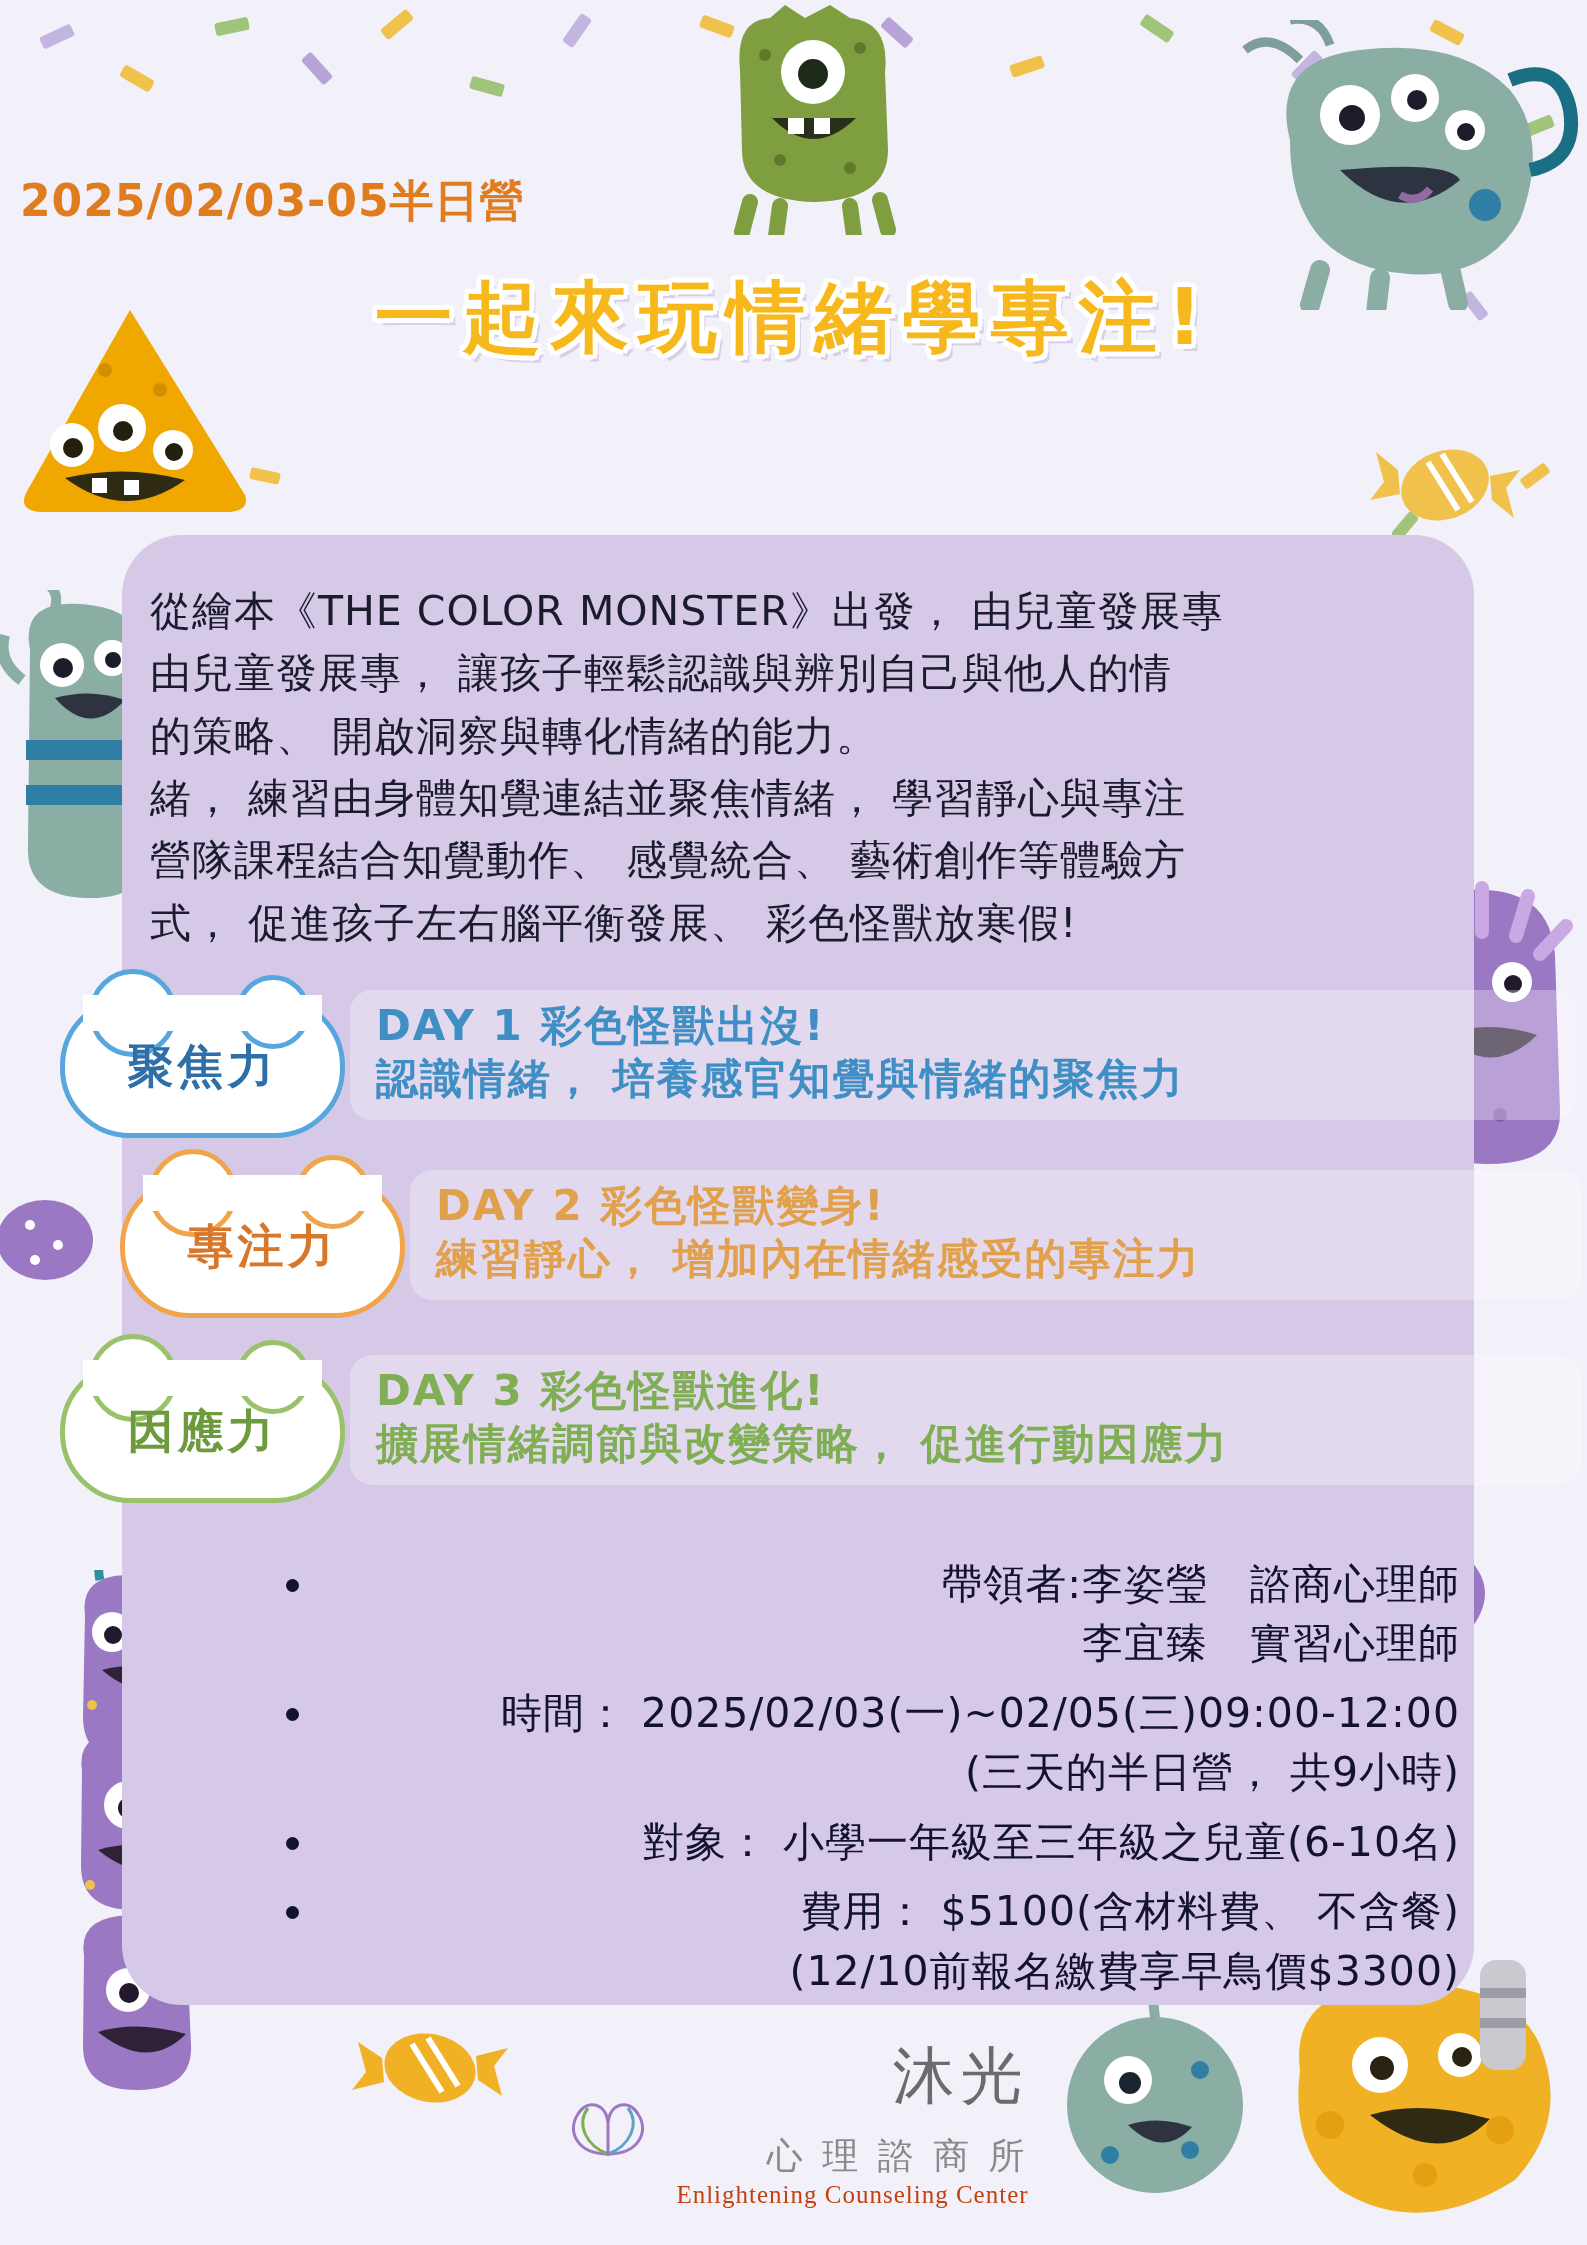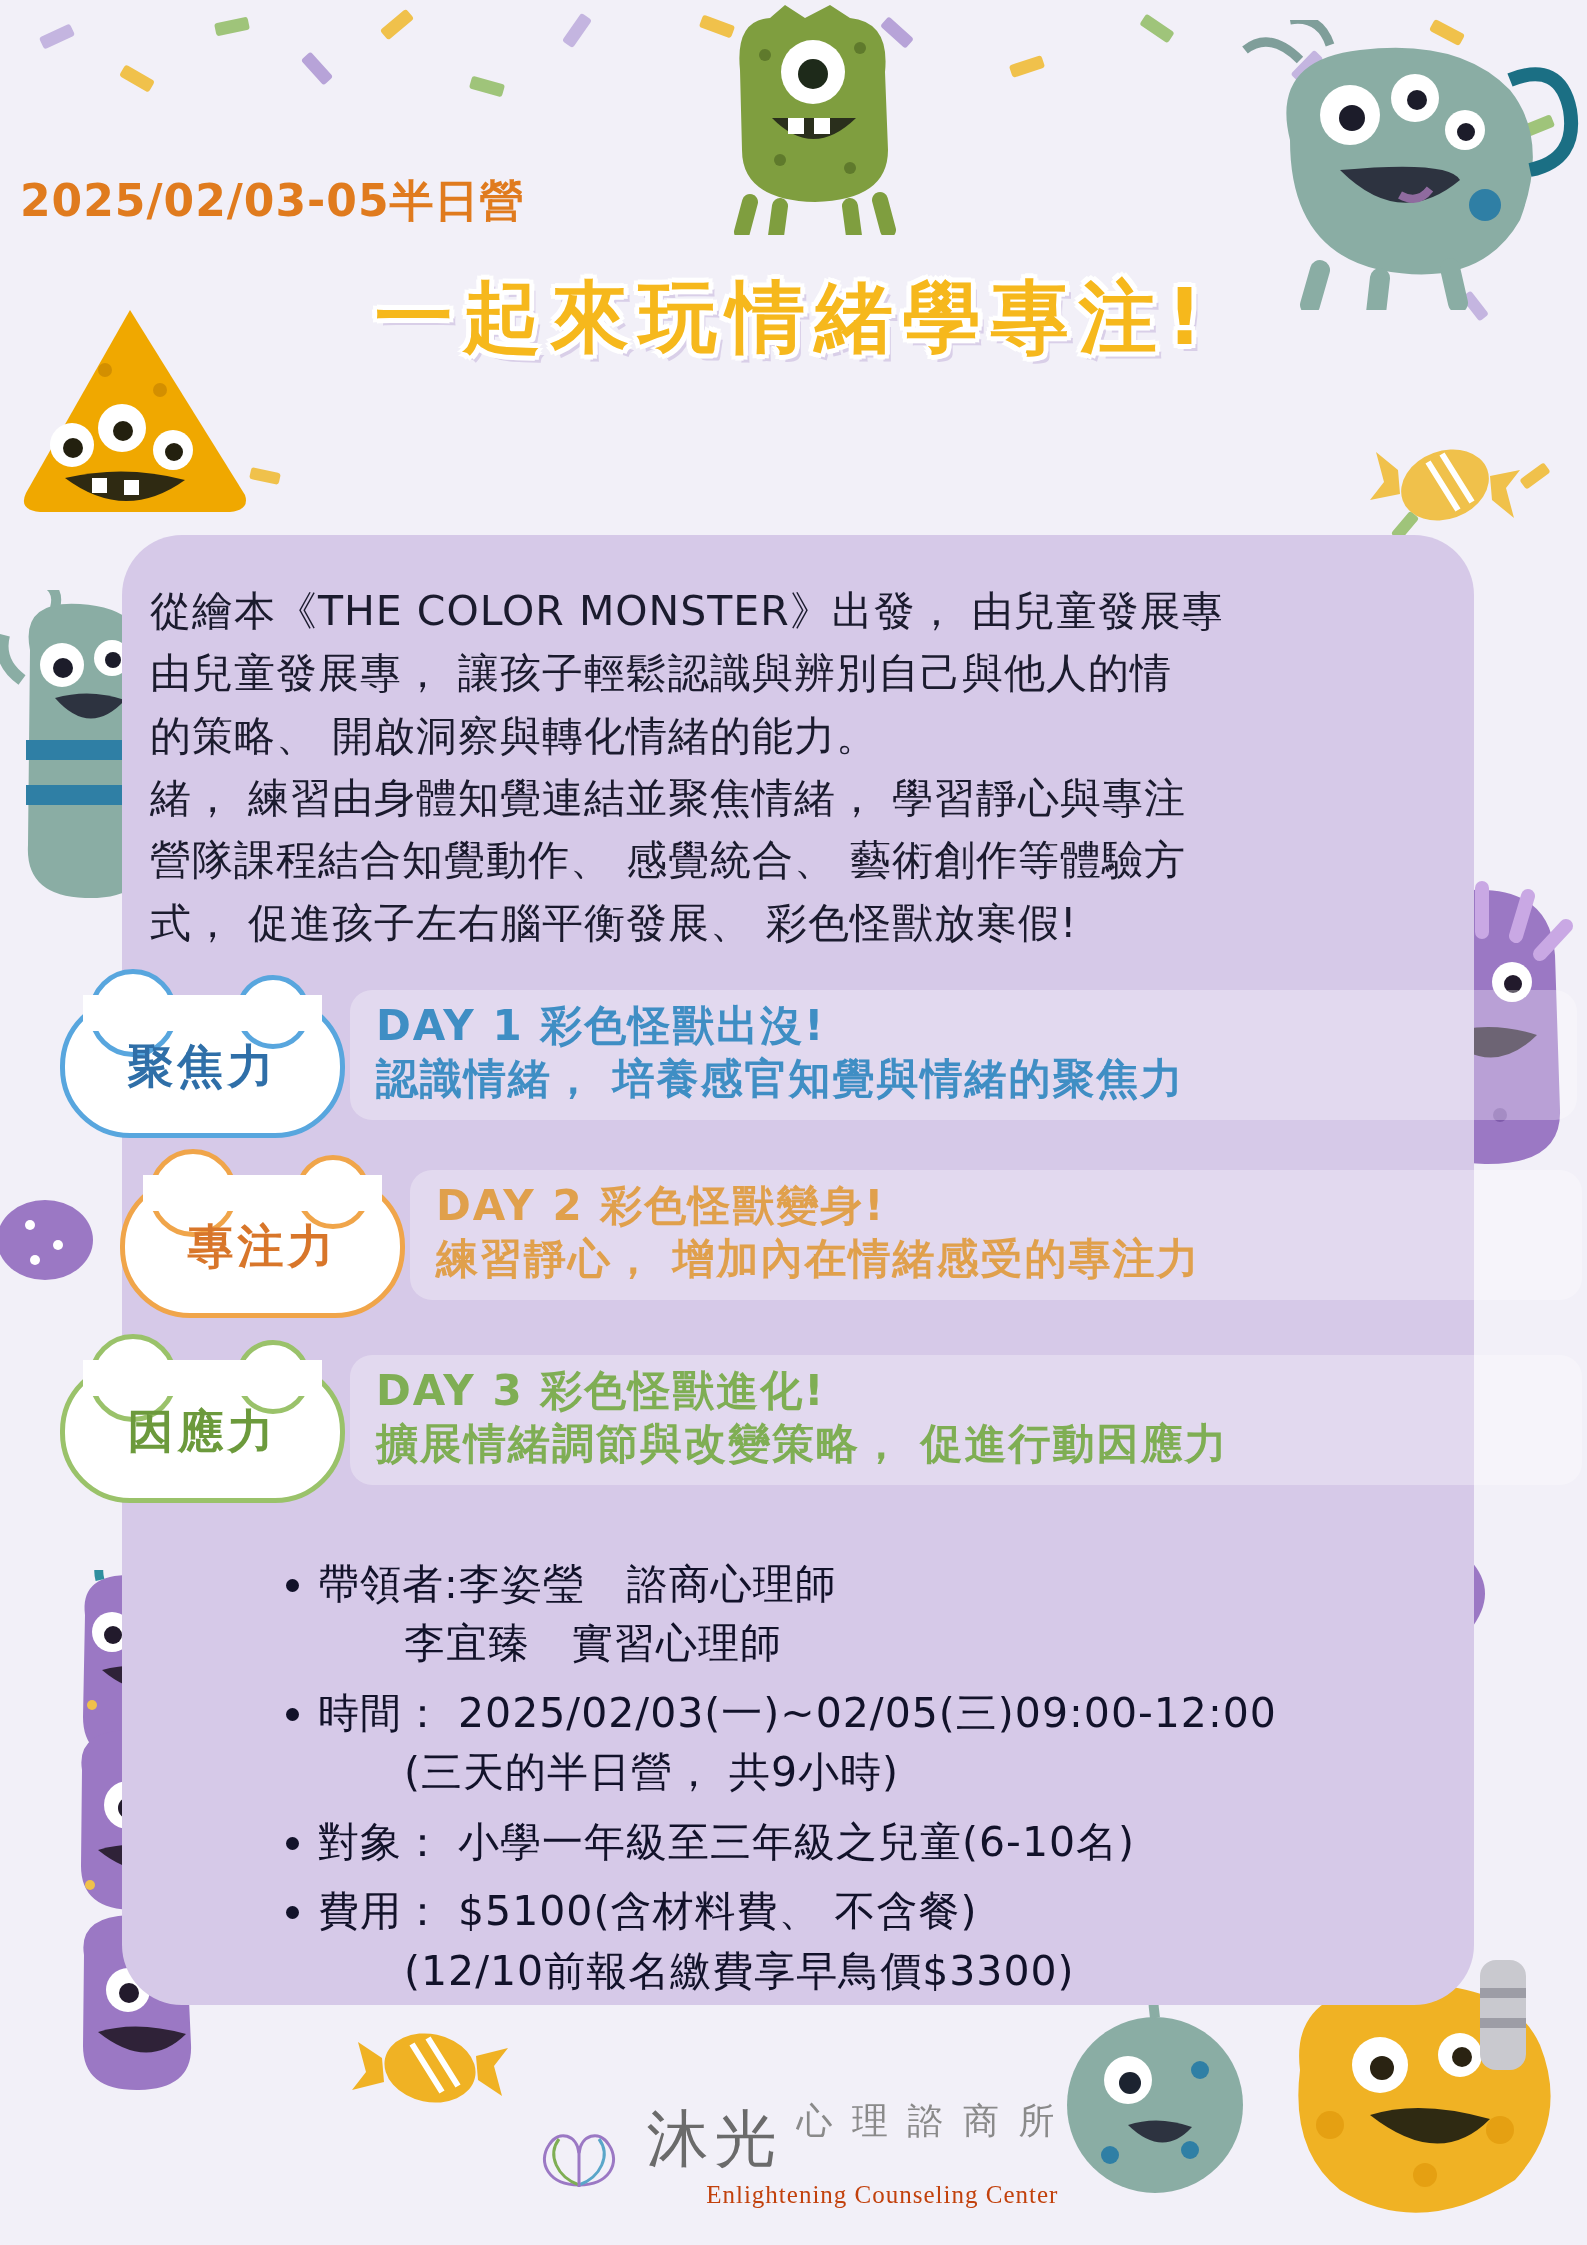--- a/index.html
+++ b/index.html
@@ -97,21 +97,21 @@
   .d1 .l1,.d1 .l2{color:#3f8ec4;}
   .d2 .l1,.d2 .l2{color:#e0a04c;}
   .d3 .l1,.d3 .l2{color:#7fae54;}
 
   
   #info{
     position:absolute;left:280px;top:1555px;width:1180px;
     font-size:41px;line-height:1.45;color:#12122a;letter-spacing:1px;
     font-family:"DejaVu Sans", sans-serif;
   }
-  #info li{margin-bottom:10px;}
+  #info li{margin-bottom:10px;text-align:right;}
   #info ul{margin:0;padding-left:38px;}
   .sub{display:block;padding-left:86px;}
 
   
   #footer{
     position:absolute;left:0;right:0;bottom:36px;display:flex;
     align-items:center;justify-content:center;gap:18px;
   }
   #footer .brand-cn{font-size:62px;color:#6b6b6b;letter-spacing:6px;
     font-family:"DejaVu Serif", serif;}
@@ -396,19 +396,19 @@
 </div>
 
 <div id="footer">
   <svg width="100" height="96" viewBox="0 0 100 96">
     <path d="M50 80 C20 80 8 58 20 40 C30 24 48 30 50 48 C52 30 70 24 80 40 C92 58 80 80 50 80 Z" fill="none" stroke="#9b78c4" stroke-width="3"></path>
     <path d="M50 80 C28 72 18 50 30 34" fill="none" stroke="#7fae54" stroke-width="3"></path>
     <path d="M50 80 C72 72 82 50 70 34" fill="none" stroke="#5aa6c9" stroke-width="3"></path>
     <path d="M50 46 L50 82" stroke="#9b78c4" stroke-width="3"></path>
   </svg>
   <div>
-    <div style="display:flex;align-items:flex-start;gap:14px;">
+    <div style="display:flex;align-items:flex-end;gap:14px;flex-direction:column;">
       <span class="brand-cn">沐光</span>
       <span class="brand-sub">心 理 諮 商 所</span>
     </div>
     <div class="brand-en" style="text-align:right;">Enlightening Counseling Center</div>
   </div>
 </div>
 
 </body></html>

